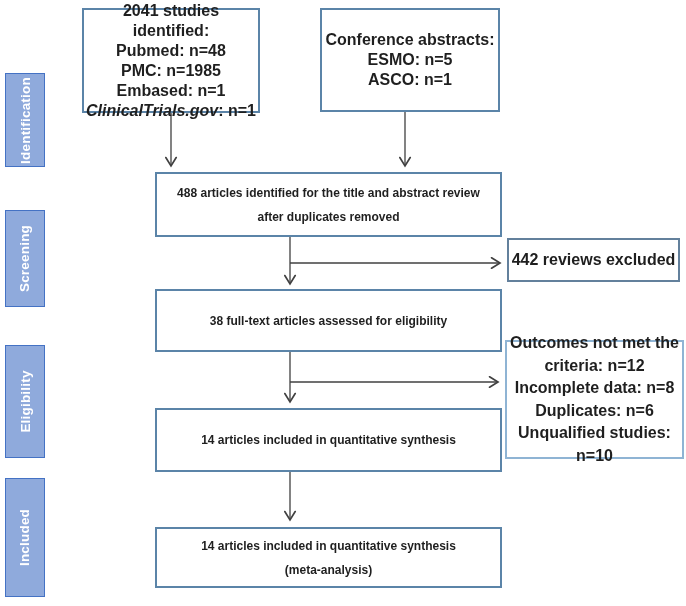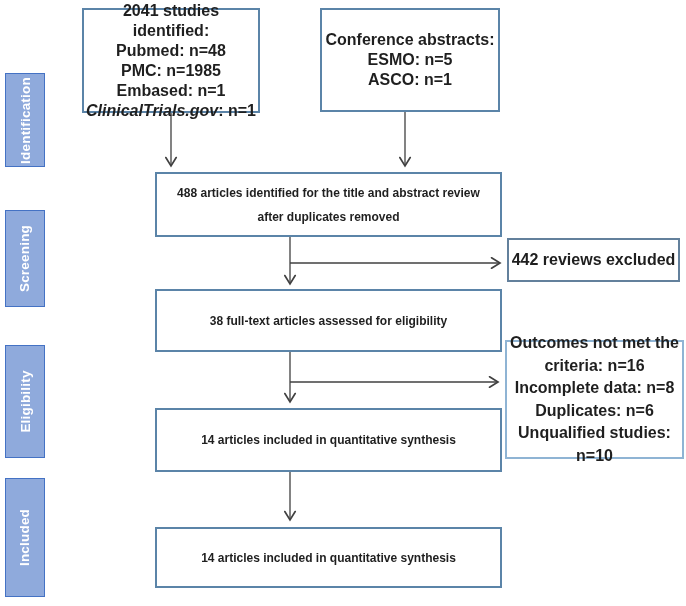--- a/index.html
+++ b/index.html
@@ -96,27 +96,28 @@
   <div class="fbox" id="box-reviews-excluded" style="left:507px;top:238px;width:173px;height:44px;">
     <div class="ln">442 reviews excluded</div>
   </div>
 
   <div class="fbox big" id="box-fulltext" style="left:123px;top:289px;width:347px;height:63px;">
     <div class="ln">38 full-text articles assessed for eligibility</div>
   </div>
 
   <div class="fbox" id="box-outcomes" style="left:505px;top:328px;width:179px;height:119px;margin-top:12px;">
     <div class="ln">Outcomes not met the</div>
-    <div class="ln">criteria:  n=16</div>
+    <div class="ln">criteria:  n=12</div>
     <div class="ln">Incomplete data:  n=8</div>
     <div class="ln">Duplicates:  n=6</div>
     <div class="ln">Unqualified studies:  n=10</div>
   </div>
 
   <div class="fbox big" id="box-quantitative" style="left:123px;top:408px;width:347px;height:64px;">
     <div class="ln">14 articles included in quantitative synthesis</div>
   </div>
 
   <div class="fbox big" id="box-meta" style="left:123px;top:527px;width:347px;height:61px;">
     <div class="ln">14 articles included in quantitative synthesis</div>
+    <div class="ln">(meta-analysis)</div>
   </div>
 
 </div>
 
 </body></html>

